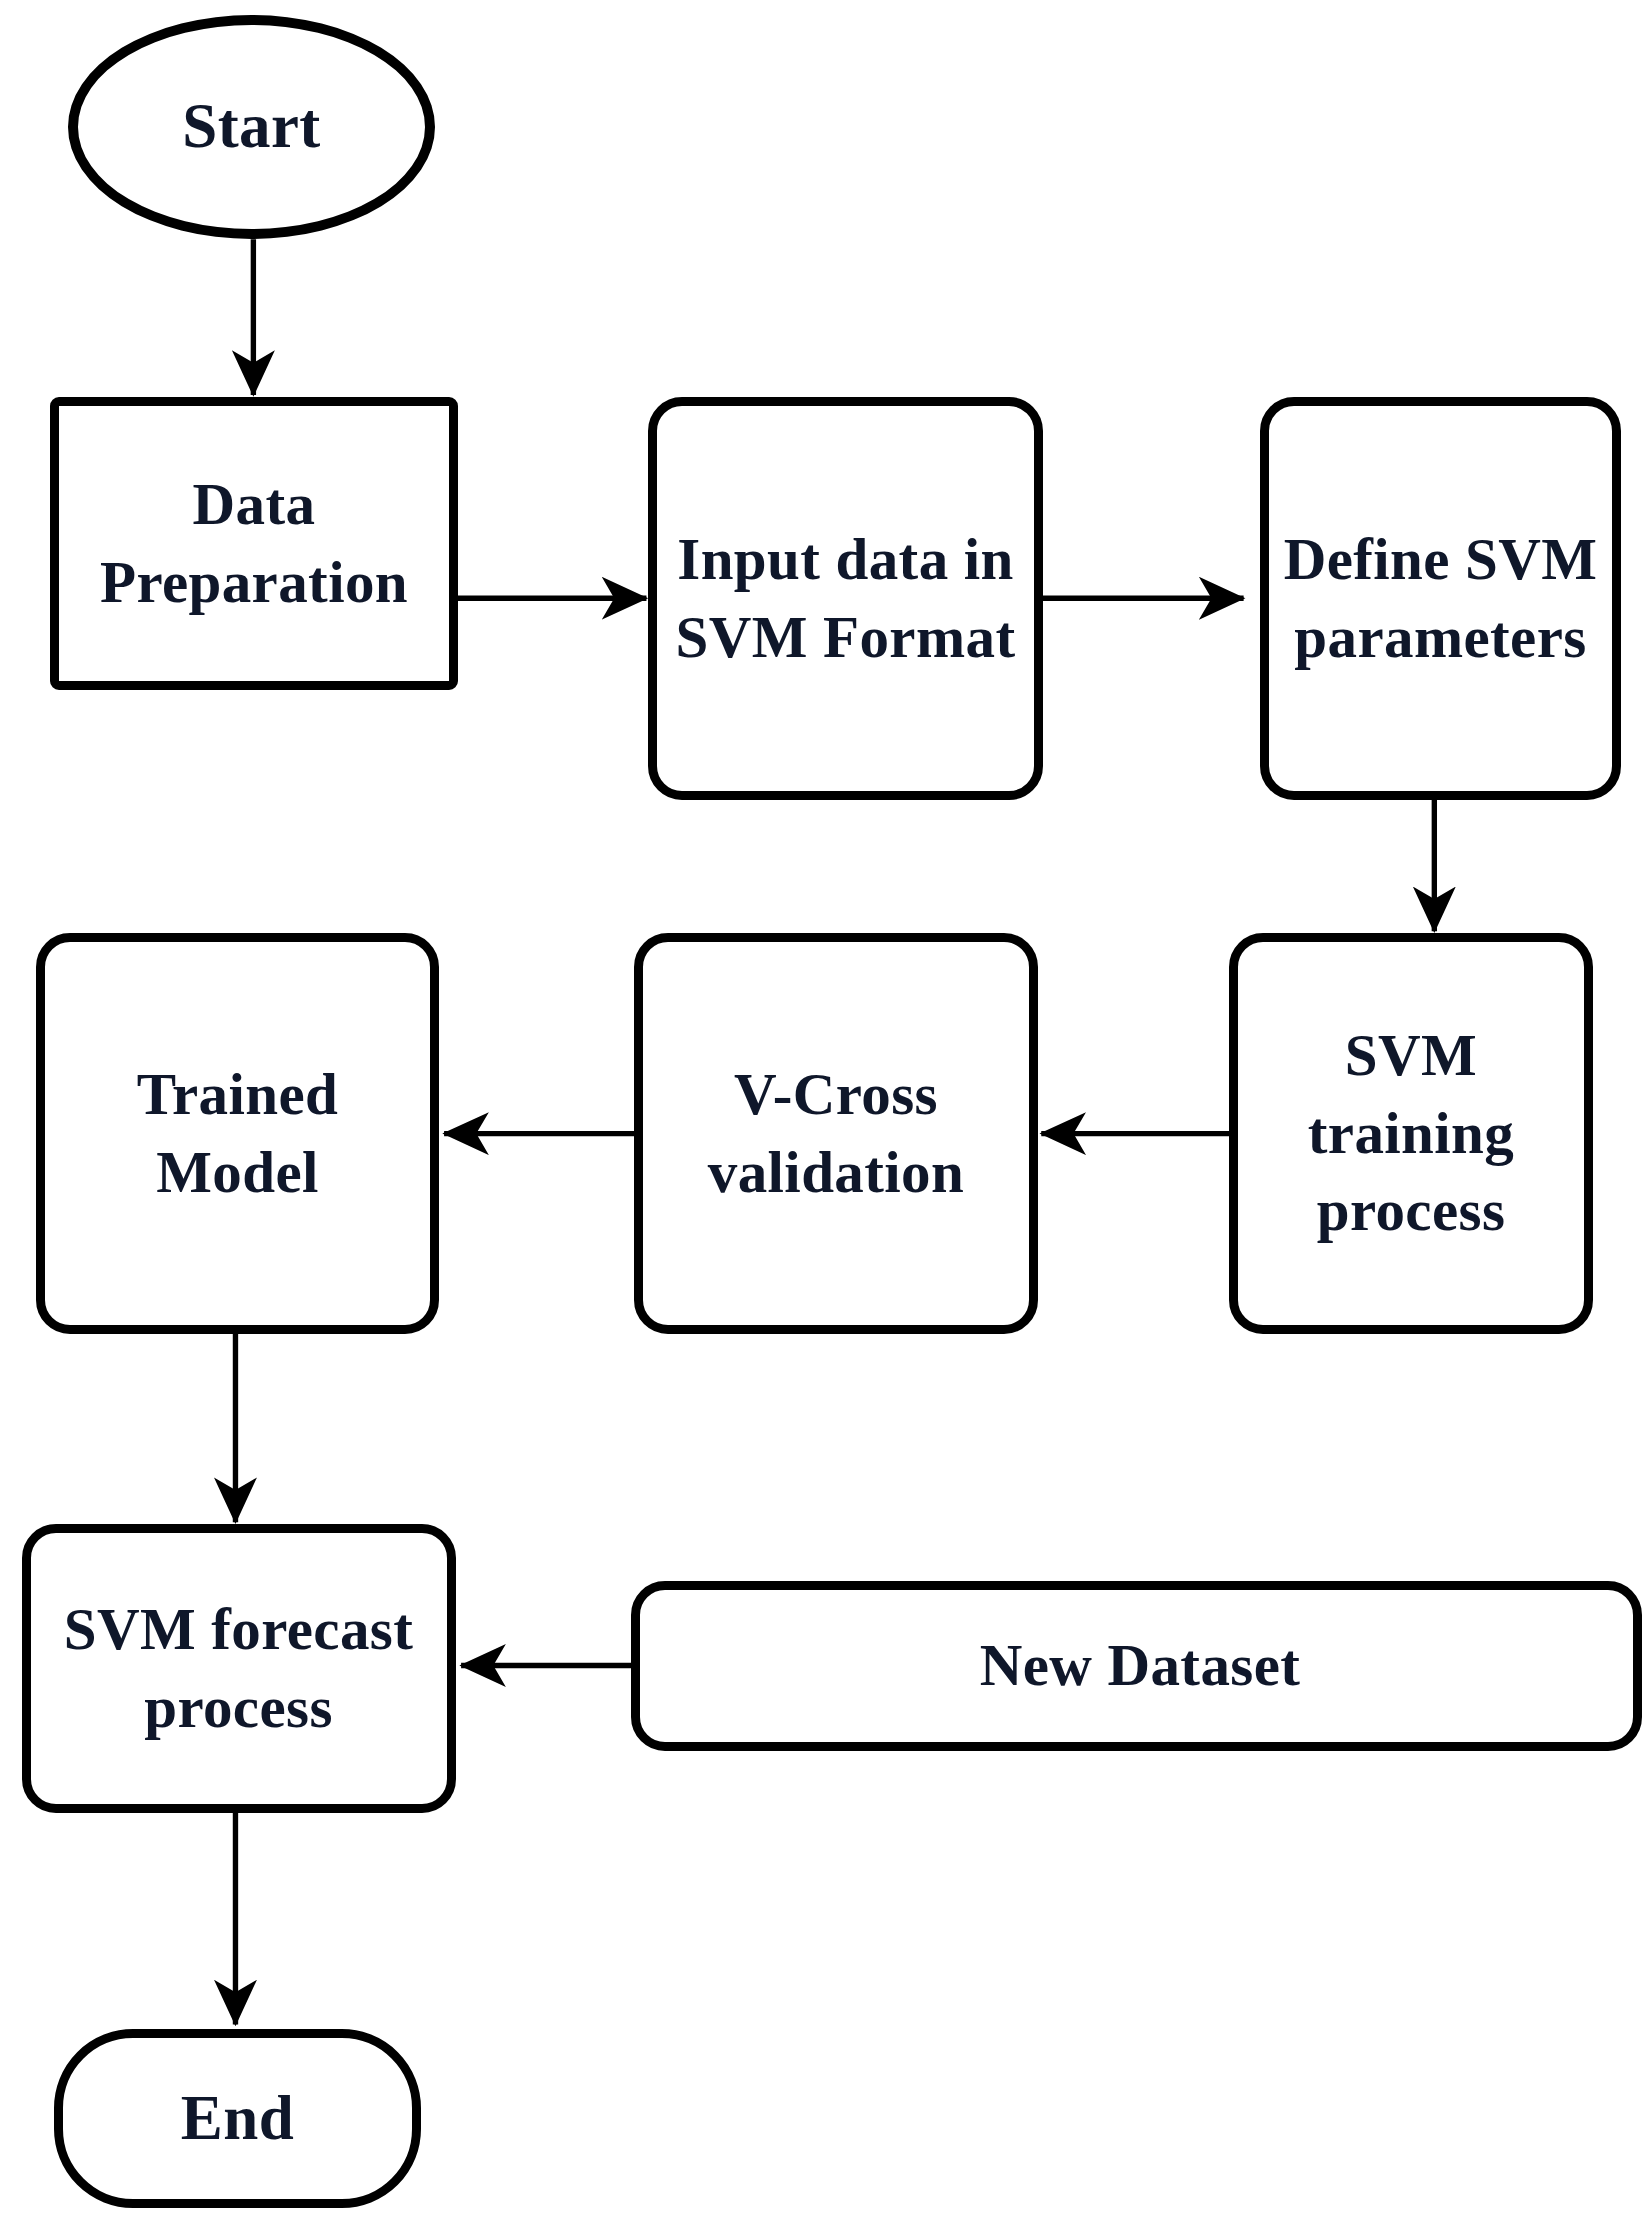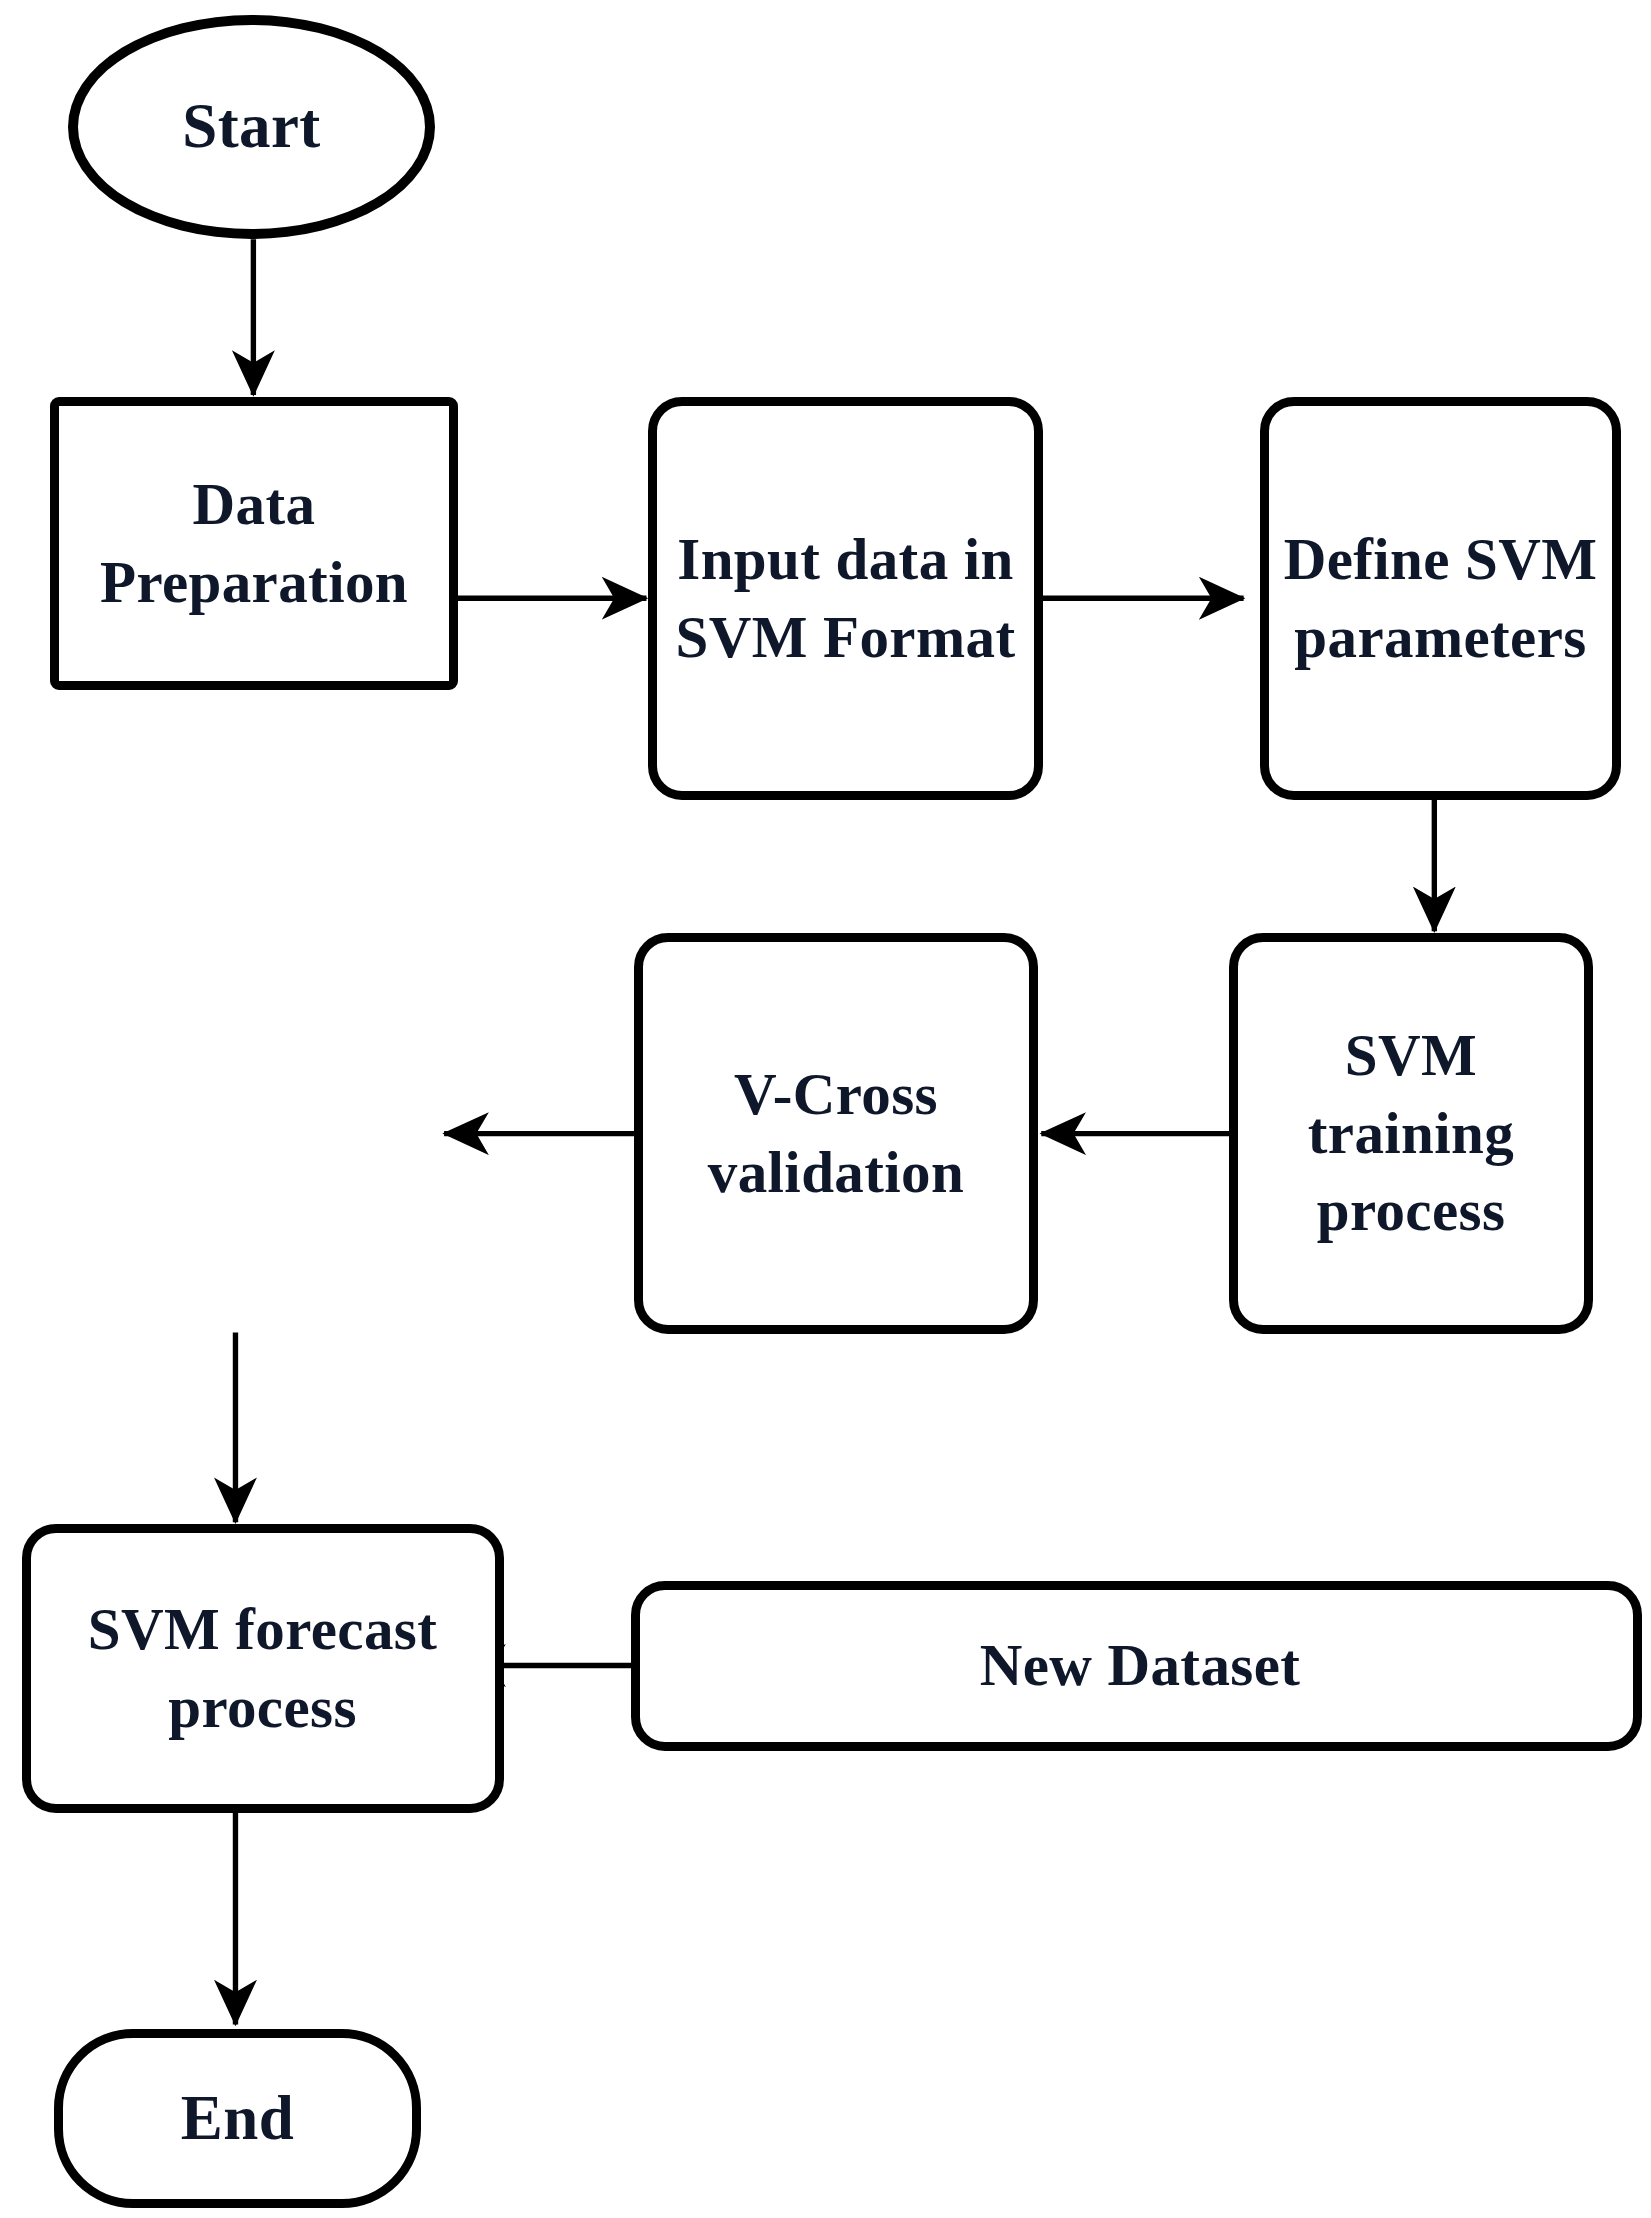--- a/index.html
+++ b/index.html
@@ -89,32 +89,36 @@
   <div class="node" style="left:648px; top:397px; width:395px; height:403px;">
     <span class="lbl">Input data in
 SVM Format</span>
   </div>
 
   <div class="node" style="left:1260px; top:397px; width:361px; height:403px;">
     <span class="lbl">Define SVM
 parameters</span>
   </div>
 
+  <div class="node" style="left:36px; top:933px; width:403px; height:401px;">
+    <span class="lbl">Trained
+Model</span>
+  </div>
 
   <div class="node" style="left:634px; top:933px; width:404px; height:401px;">
     <span class="lbl">V-Cross
 validation</span>
   </div>
 
   <div class="node" style="left:1229px; top:933px; width:364px; height:401px;">
     <span class="lbl">SVM training
 process</span>
   </div>
 
-  <div class="node" style="left:21.5px; top:1524px; width:482px; height:289px;">
+  <div class="node" style="left:21.5px; top:1524px; width:434px; height:289px;">
     <span class="lbl">SVM forecast
 process</span>
   </div>
 
   <div class="node" style="left:631px; top:1581px; width:1011px; height:170px;padding-left:7px;">
     <span class="lbl">New Dataset</span>
   </div>
 
   <div class="node terminal" style="left:54px; top:2029px; width:367px; height:179px;">
     <span class="lbl">End</span>

